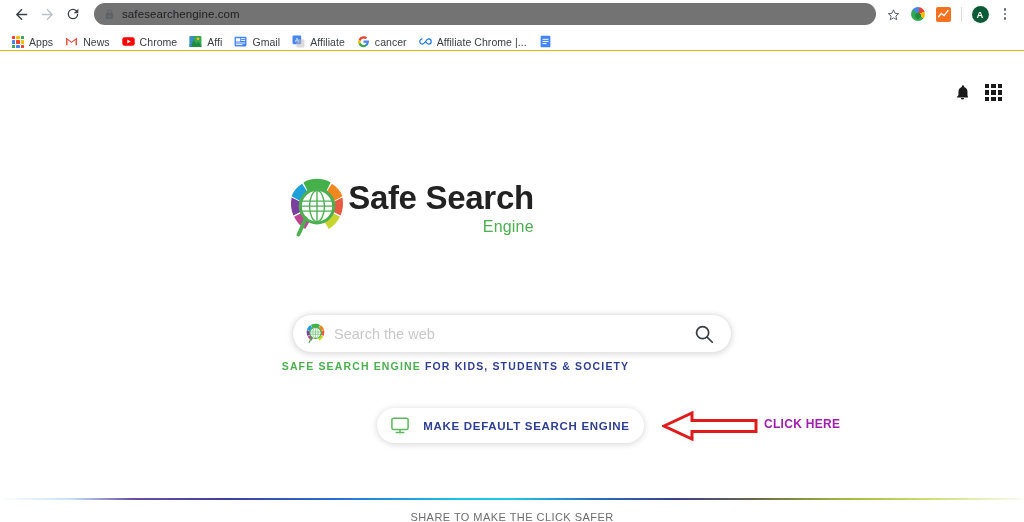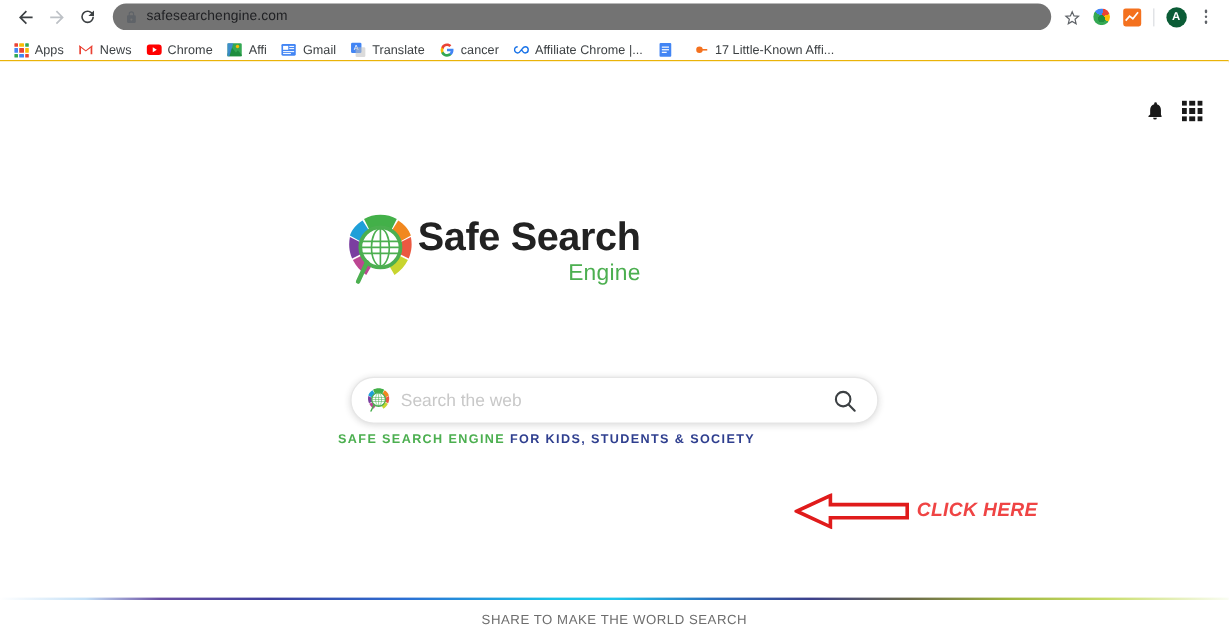--- a/index.html
+++ b/index.html
@@ -106,21 +106,21 @@
     position:absolute;left:0;top:124px;width:820px;
     display:flex;align-items:center;justify-content:center;
   }
   .logo-mark{width:62px;height:66px;flex:0 0 auto;}
   .logo-text{display:flex;flex-direction:column;line-height:1;}
   .logo-title{
     font-size:33px;font-weight:bold;color:#222222;letter-spacing:-0.3px;
     font-family:"Liberation Sans", sans-serif;
   }
   .logo-sub{
-    font-size:19px;color:#4caf50;text-align:right;margin-top:5px;letter-spacing:0.2px;
+    font-size:16px;color:#4caf50;text-align:right;margin-top:5px;letter-spacing:0.2px;
   }
 
   
   .searchbox{
     position:absolute;left:292px;top:263px;width:440px;height:39px;
     background:#fff;border:1px solid #e6e6e6;border-radius:22px;
     box-shadow:0 1px 6px rgba(32,33,36,0.18);
     display:flex;align-items:center;padding:0 14px 0 12px;box-sizing:border-box;
   }
   .sb-logo{width:21px;height:23px;flex:0 0 auto;margin-right:8px;}
@@ -152,21 +152,21 @@
   }
   .monitor-ico{width:18px;height:17px;flex:0 0 auto;}
   .default-btn-label{
     font-size:11.5px;font-weight:bold;color:#2f3f8f;letter-spacing:0.7px;
   }
 
   
   .arrow-wrap{position:absolute;left:662px;top:360px;width:96px;height:30px;}
   .click-here{
     position:absolute;left:764px;top:366px;
-    font-size:16px;font-weight:bold;color:#ef4444;letter-spacing:0.3px;font-style:italic;
+    font-size:12px;font-weight:bold;color:#a21caf;letter-spacing:0.3px;
   }
 
   
   .divider{
     position:absolute;left:0;top:447px;width:1024px;height:2px;
     background:linear-gradient(to right,
       rgba(230,240,255,0) 0%,
       rgba(150,200,240,0.55) 7%,
       #6a4fa3 13%,
       #3f3f9e 22%,
@@ -303,21 +303,21 @@
         </svg>
         <span class="bm-label">Gmail</span>
       </div>
 
       <div class="bm">
         <svg class="bm-ico" viewBox="0 0 24 24">
           <rect x="1" y="1" width="16" height="16" rx="2" fill="#4285f4"></rect>
           <text x="9" y="13" font-size="11" fill="#ffffff" text-anchor="middle" font-family="Liberation Sans, sans-serif">A</text>
           <rect x="8" y="8" width="15" height="15" rx="2" fill="#bdbdbd" opacity="0.55"></rect>
         </svg>
-        <span class="bm-label">Translate</span>
+        <span class="bm-label">Affiliate</span>
       </div>
 
       <div class="bm">
         <svg class="bm-ico" viewBox="0 0 24 24">
           <path d="M22 12.2c0-.7-.06-1.4-.18-2H12v3.9h5.6a4.8 4.8 0 01-2.08 3.15v2.6h3.36C20.84 18.1 22 15.4 22 12.2z" fill="#4285f4"></path>
           <path d="M12 22.5c2.7 0 4.97-.9 6.62-2.43l-3.36-2.6c-.93.63-2.12 1-3.26 1-2.5 0-4.62-1.7-5.38-3.97H3.16v2.68A10 10 0 0012 22.5z" fill="#34a853"></path>
           <path d="M6.62 14.5a6 6 0 010-3.84V7.98H3.16a10 10 0 000 9.04l3.46-2.52z" fill="#fbbc04"></path>
           <path d="M12 6.3c1.47 0 2.79.51 3.83 1.5l2.87-2.87C16.96 3.26 14.7 2.3 12 2.3a10 10 0 00-8.84 5.68l3.46 2.68C7.38 8.4 9.5 6.3 12 6.3z" fill="#ea4335"></path>
         </svg>
         <span class="bm-label">cancer</span>
@@ -335,27 +335,20 @@
       <div class="bm">
         <svg class="bm-ico" viewBox="0 0 24 24">
           <rect x="3" y="1.5" width="18" height="21" rx="1.5" fill="#4285f4"></rect>
           <rect x="6.5" y="7" width="11" height="1.8" fill="#ffffff"></rect>
           <rect x="6.5" y="11" width="11" height="1.8" fill="#ffffff"></rect>
           <rect x="6.5" y="15" width="7.5" height="1.8" fill="#ffffff"></rect>
         </svg>
         <span class="bm-label"></span>
       </div>
 
-      <div class="bm">
-        <svg class="bm-ico" viewBox="0 0 24 24">
-          <circle cx="9" cy="12" r="5" fill="#f4711e"></circle>
-          <rect x="13" y="10.8" width="8" height="2.4" fill="#f4711e"></rect>
-        </svg>
-        <span class="bm-label">17 Little-Known Affi...</span>
-      </div>
 
     </div>
   </div>
 
   <div class="content">
 
     <div class="page-top-icons">
       <svg class="bell" viewBox="0 0 24 24">
         <path d="M12 22a2.2 2.2 0 002.2-2.2H9.8A2.2 2.2 0 0012 22zm7-6v-5.2c0-3.25-1.75-5.95-4.75-6.7V3.3a1.6 1.6 0 10-3.2 0v.8C8.04 4.85 6.3 7.55 6.3 10.8V16l-2 2v1h15.4v-1z" fill="#1a1a1a"></path>
       </svg>
@@ -425,30 +418,38 @@
           <circle cx="10.5" cy="10.5" r="6.6" fill="none" stroke="#3c4043" stroke-width="1.9"></circle>
           <line x1="15.4" y1="15.4" x2="21" y2="21" stroke="#3c4043" stroke-width="1.9" stroke-linecap="round"></line>
         </svg>
       </div>
     </div>
 
     <div class="tagline">
       <span class="tag-green">SAFE SEARCH ENGINE</span><span>&nbsp;</span><span class="tag-blue">FOR KIDS, STUDENTS &amp; SOCIETY</span>
     </div>
 
+    <div class="default-btn">
+      <svg class="monitor-ico" viewBox="0 0 24 22">
+        <rect x="1.2" y="1.2" width="21.6" height="15" rx="1.8" fill="none" stroke="#5cb85c" stroke-width="2"></rect>
+        <line x1="12" y1="16.4" x2="12" y2="19.6" stroke="#5cb85c" stroke-width="2"></line>
+        <line x1="7" y1="20.4" x2="17" y2="20.4" stroke="#5cb85c" stroke-width="2" stroke-linecap="round"></line>
+      </svg>
+      <span class="default-btn-label">MAKE DEFAULT SEARCH ENGINE</span>
+    </div>
 
     <div class="arrow-wrap">
       <svg width="96" height="30" viewBox="0 0 96 30">
         <polygon points="2,15 30,2 30,9.5 94,9.5 94,20.5 30,20.5 30,28" fill="#ffffff" stroke="#e01b1b" stroke-width="3" stroke-linejoin="miter"></polygon>
       </svg>
     </div>
     <div class="click-here">CLICK HERE</div>
 
     <div class="divider"></div>
 
     <div class="footer">
 
-      <div class="share-title">SHARE TO MAKE THE WORLD SEARCH</div>
+      <div class="share-title">SHARE TO MAKE THE CLICK SAFER</div>
 
     </div>
 
   </div>
 </div>
 
 </body></html>

